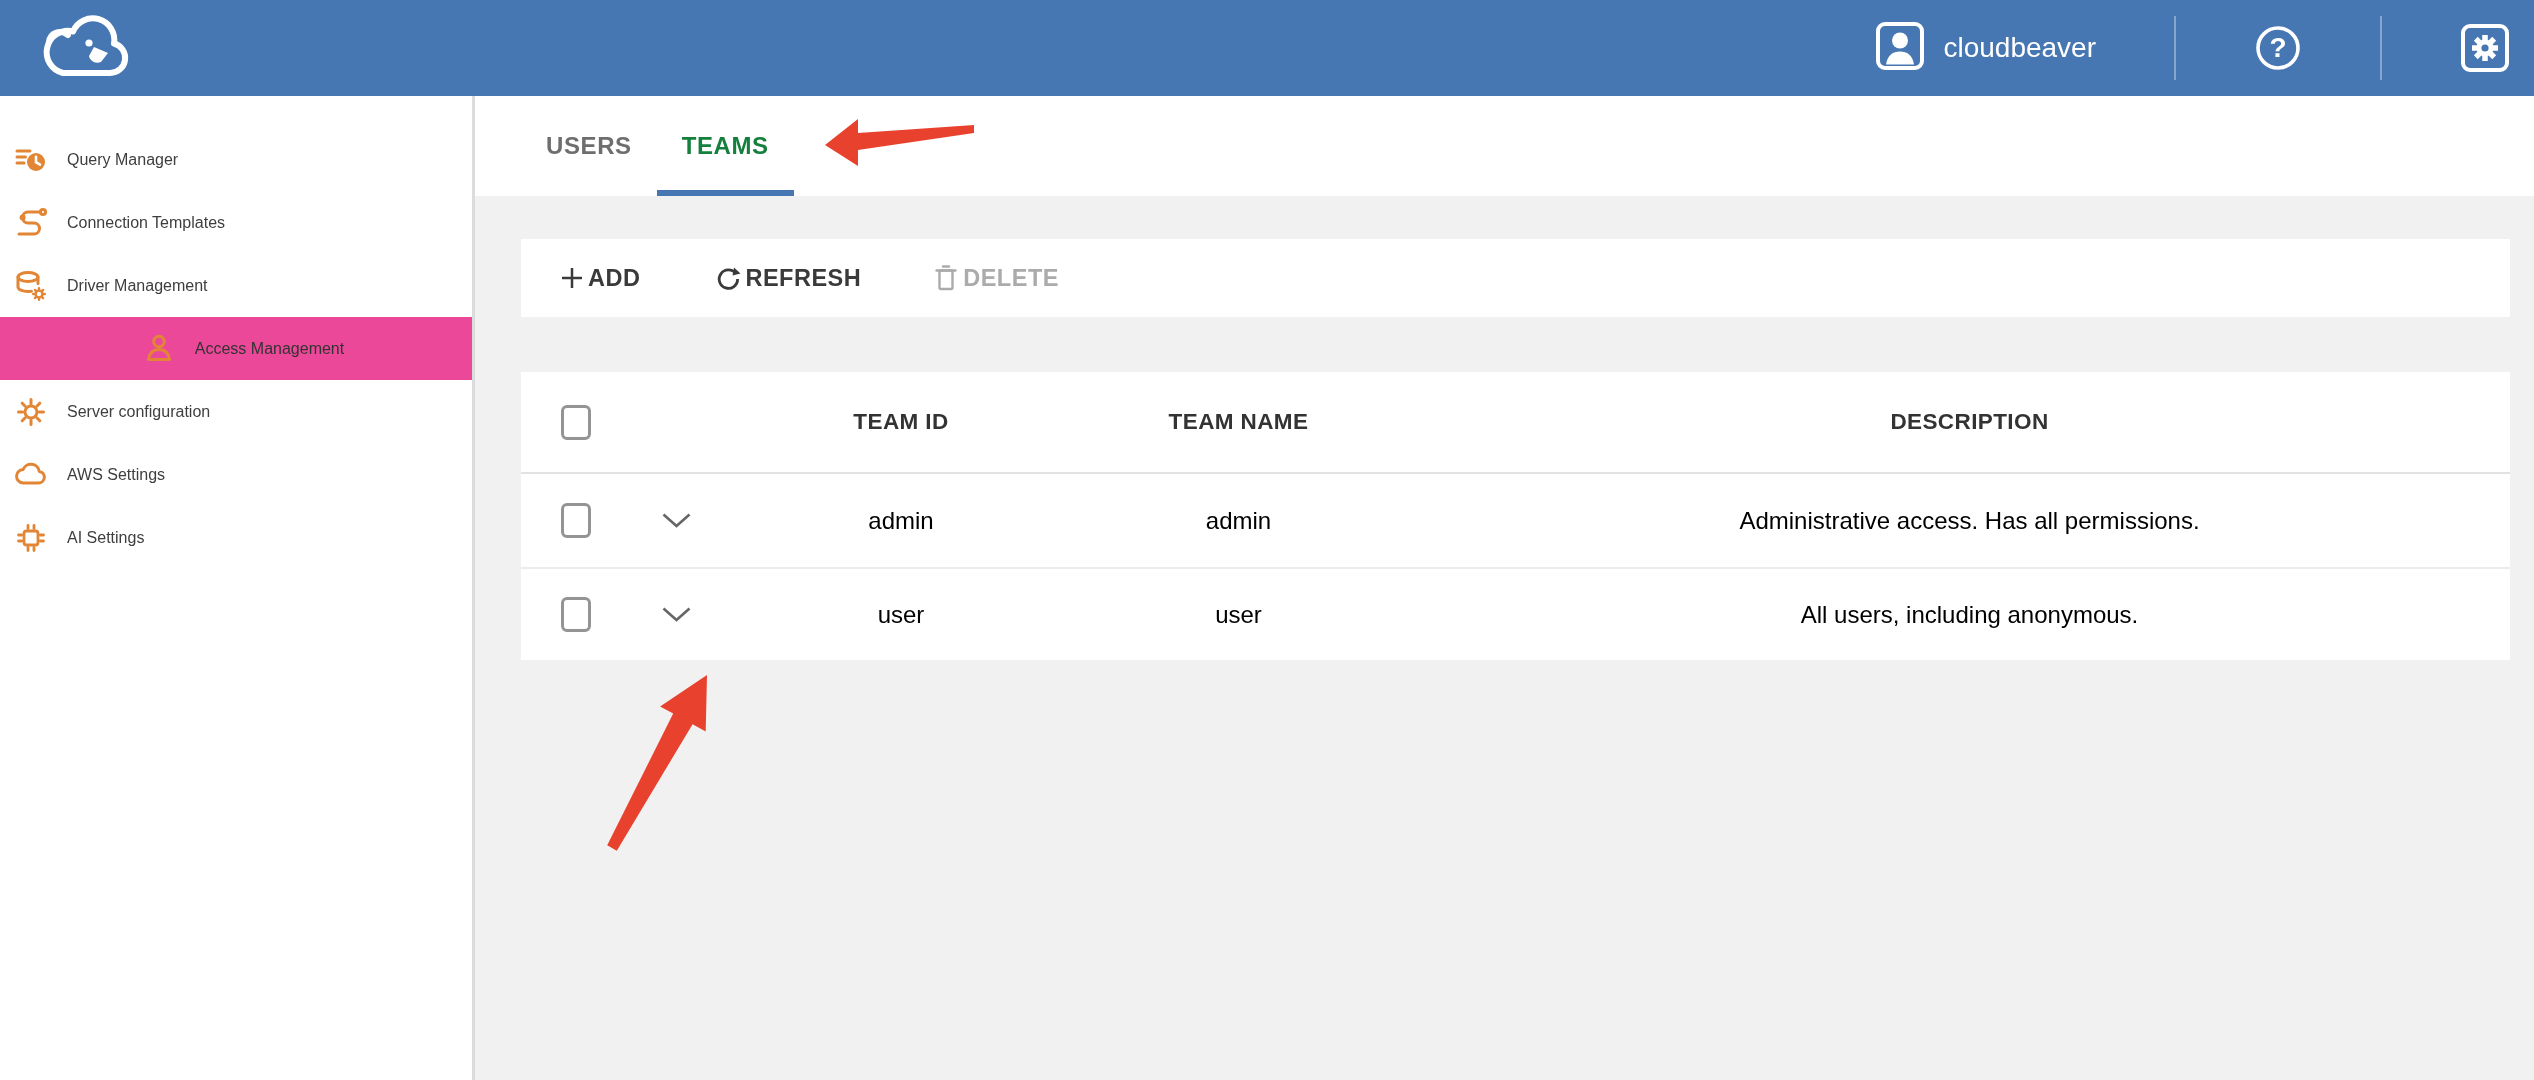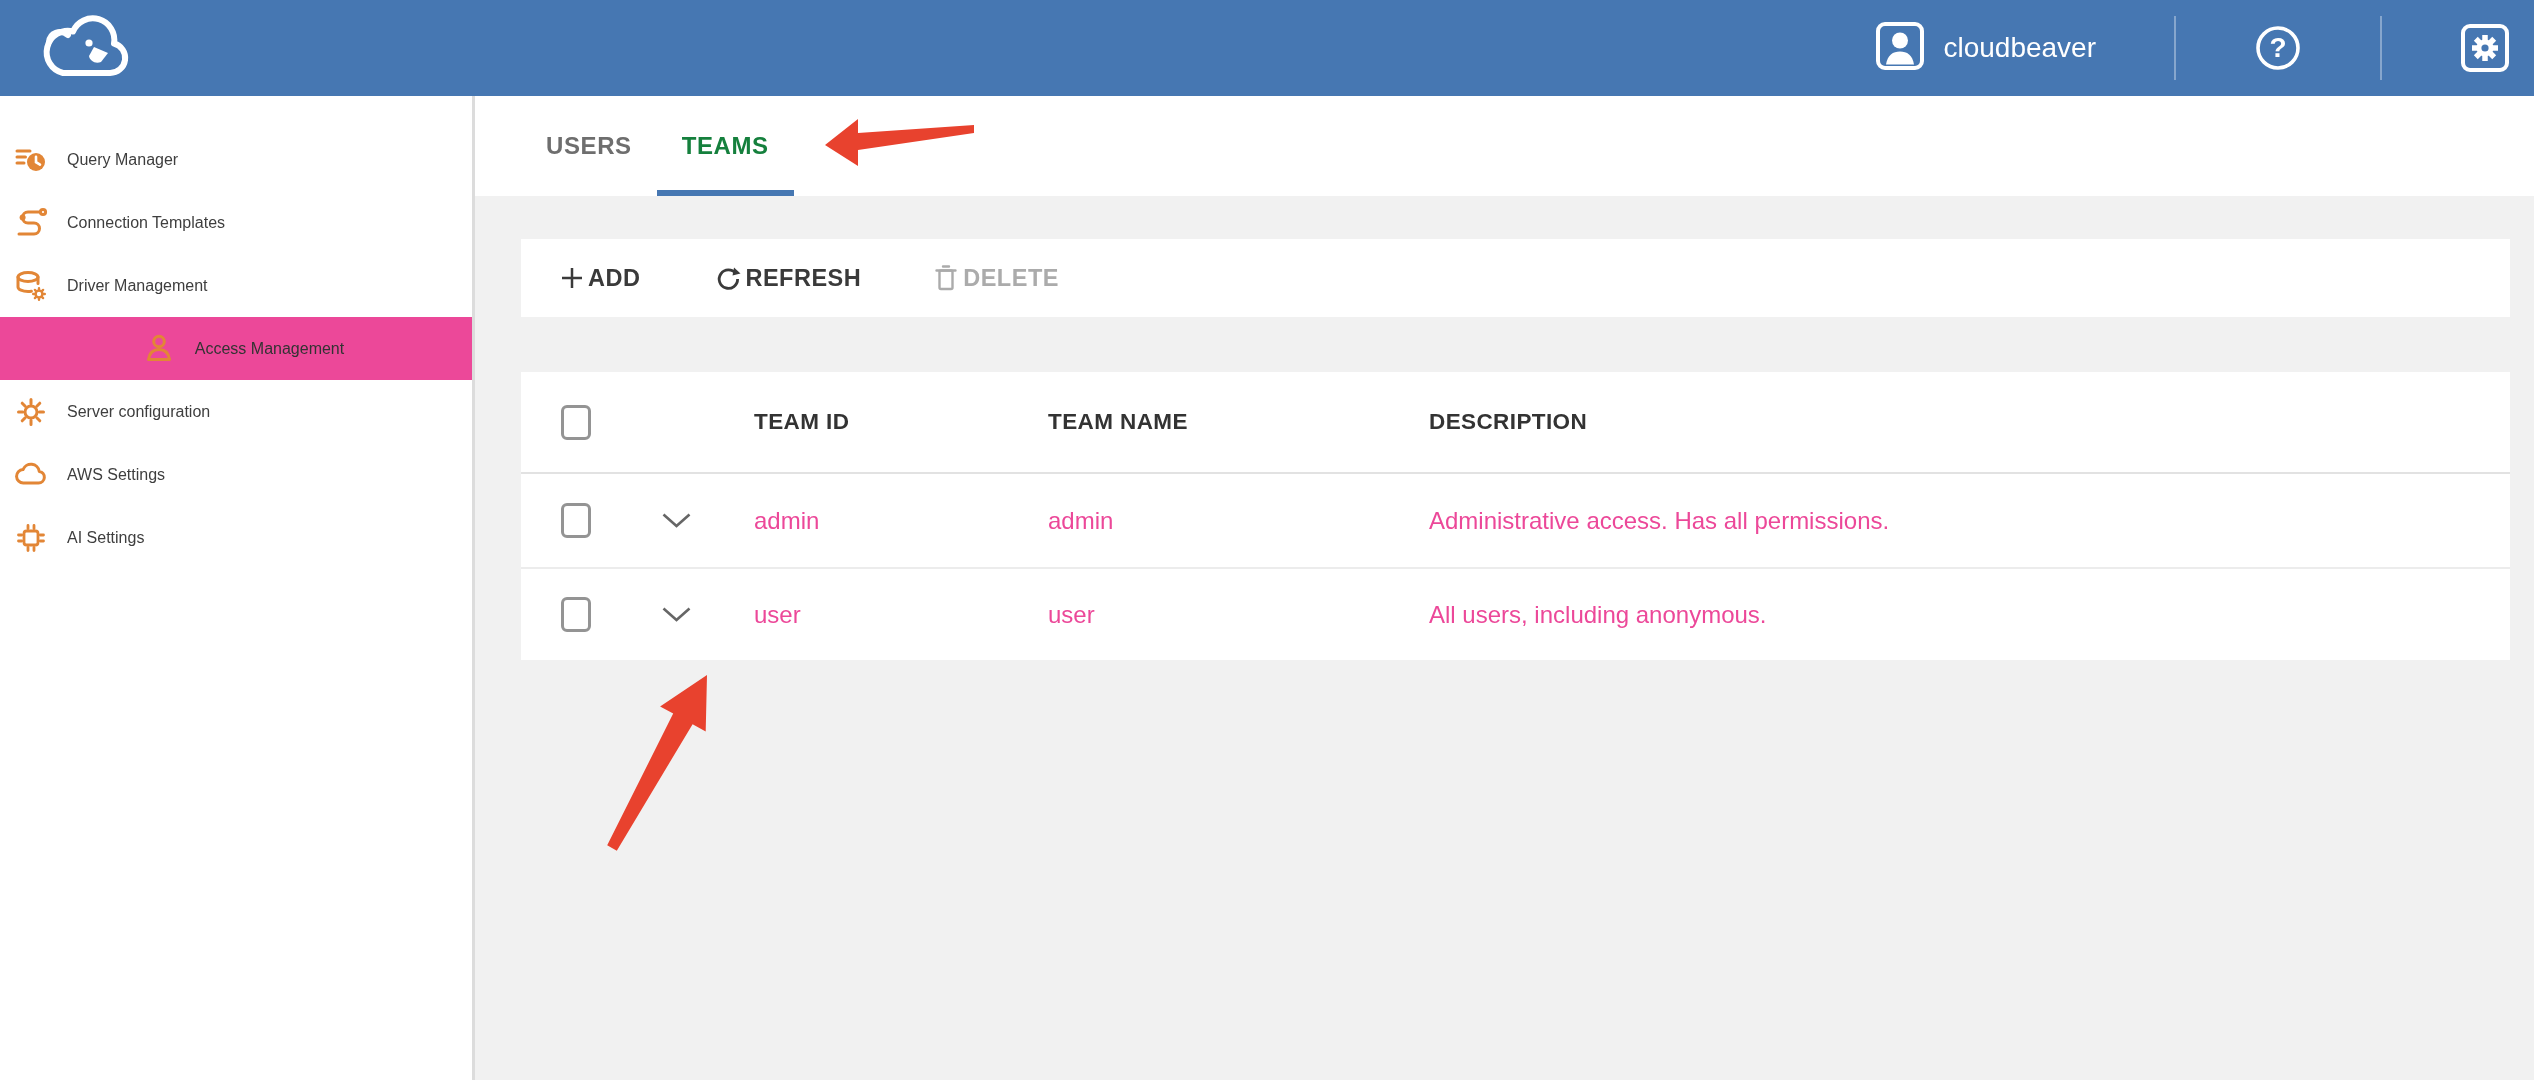--- a/index.html
+++ b/index.html
@@ -28,21 +28,21 @@
     background:#ffffff; border-right:3px solid #dcdcdc; padding-top:32px;
   }
   .side-item {
     height:63px; display:flex; align-items:center; padding-left:14px;
     gap:19px; font-size:16px; color:#3e3e3e; cursor:pointer; white-space:nowrap;
   }
   .side-item.active { background:#ec4899; color:#333333;justify-content:center; }
   .side-icon { width:34px; height:34px; flex:0 0 34px; }
 
   
-  .main { position:absolute; left:475px; top:96px; right:0; bottom:0; background:#f1f1f1; }
+  .main { position:absolute; left:475px; top:96px; right:0; bottom:0; background:#f1f1f1;text-align:center; }
   .tabbar {
     height:100px; background:#ffffff; display:flex; align-items:stretch;
     padding-left:46px;
   }
   .tab {
     display:flex; align-items:center; padding:0 25px; position:relative;
     font-size:24px; font-weight:bold; letter-spacing:0.6px; color:#6e6e6e; cursor:pointer;
   }
   .tab.active { color:#15803d; }
   .tab.active::after {
@@ -63,21 +63,21 @@
   .tbtn.refresh { margin-right:72px; }
   .tbtn.disabled { color:#ababab; cursor:default; }
 
   .teams-table { margin-top:55px; background:#ffffff; }
   .trow {
     display:grid; grid-template-columns:140px 93px 294px 381px 1fr;
     align-items:center;
   }
   .trow.thead { height:102px; border-bottom:2px solid #e2e2e2; }
   .thead .hcell { font-size:22.5px; font-weight:bold; letter-spacing:0.4px; color:#333333; }
-  .trow.tdata { height:93px; font-size:24px; color:#ec4899; }
+  .trow.tdata { height:93px; font-size:24px; color:#000000; }
   .trow.tdata + .trow.tdata { border-top:2px solid #ececec; }
 
   .checkbox {
     width:30px; height:35px; margin-left:40px; border:3px solid #949494;
     border-radius:6px; background:#ffffff; cursor:pointer;
   }
   .chevron { width:31px; height:17px; cursor:pointer; }
 
   
   .annot { position:absolute; pointer-events:none; }

